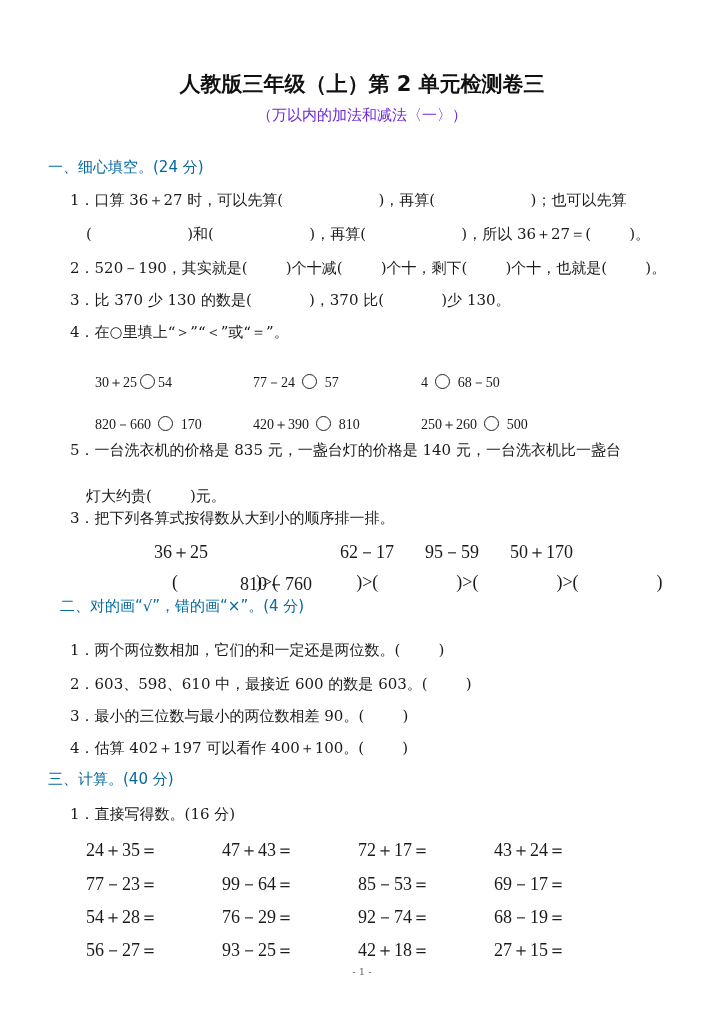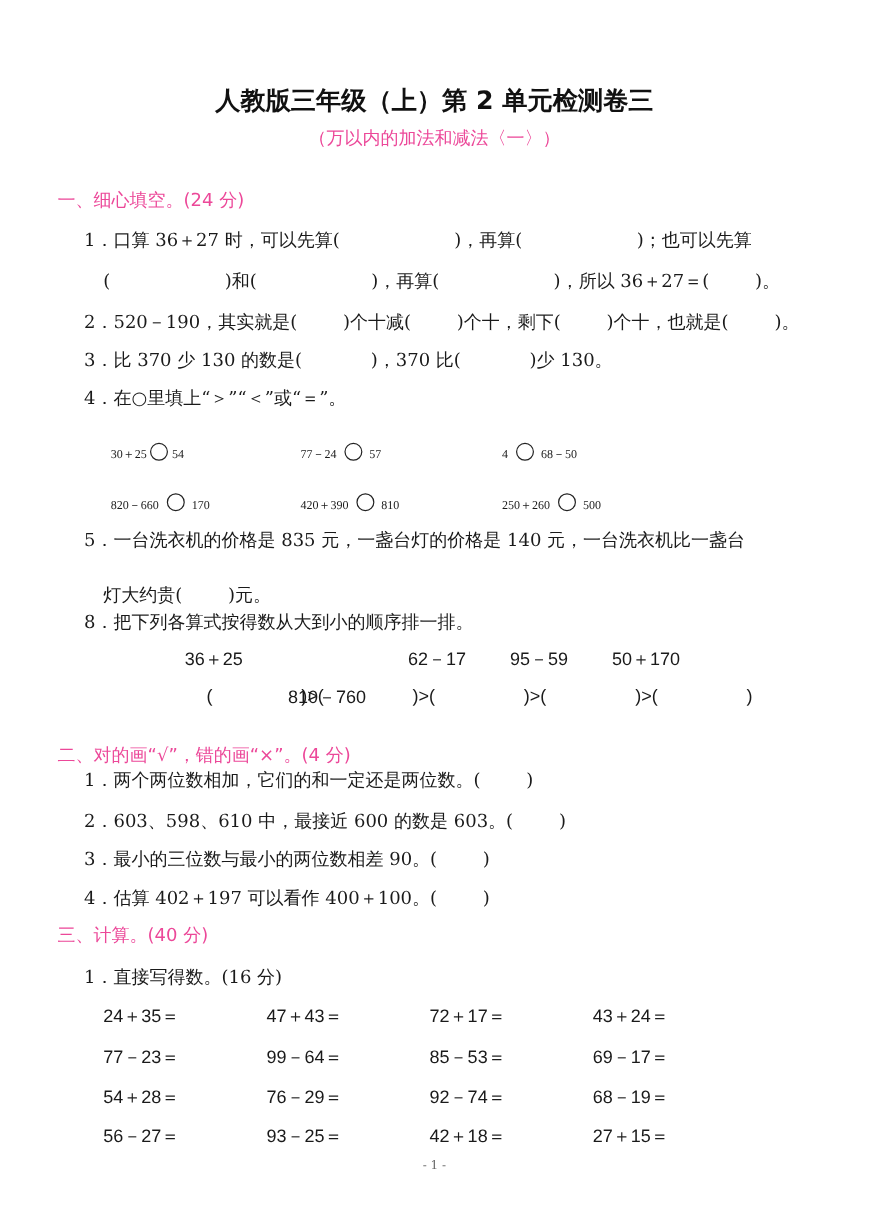--- a/index.html
+++ b/index.html
@@ -7,29 +7,29 @@
       width: 724px; height: 1024px; background: #ffffff; position: relative; overflow: hidden;
       font-family: "DejaVu Serif", "Liberation Serif", serif; color: #1a1a1a;
     }
     .abs { position: absolute; white-space: pre; }
     .title {
       left: 0; width: 724px; top: 70px; text-align: center;
       font-family: "DejaVu Sans", "Liberation Sans", sans-serif; font-weight: bold; font-size: 21px; color: #111;
     }
     .subtitle {
       left: 0; width: 724px; top: 106px; text-align: center;
-      font-family: "DejaVu Sans", "Liberation Sans", sans-serif; font-size: 15px; color: #ec4899;
+      font-family: "DejaVu Sans", "Liberation Sans", sans-serif; font-size: 15px; color: #6d28d9;
     }
     .sec {
-      font-family: "DejaVu Sans", "Liberation Sans", sans-serif; font-size: 15px; color: #ec4899; left: 48px;
+      font-family: "DejaVu Sans", "Liberation Sans", sans-serif; font-size: 15px; color: #0369a1; left: 48px;
     }
     .line { font-size: 15px; line-height: 20px; }
     .num { font-family: "Liberation Serif", "DejaVu Serif", serif; }
-    .cmp { font-size: 10px; }
-    .calc { font-size: 15px; font-family: Liberation Sans, sans-serif; }
+    .cmp { font-size: 14px; }
+    .calc { font-size: 18px; font-family: Liberation Serif, serif; }
     .pageno { left: 0; width: 724px; top: 966px; text-align: center; font-size: 10px; color: #666; }
     .circle {
       display: inline-block; width: 13px; height: 13px; border: 1.3px solid #222; border-radius: 50%;
       vertical-align: -2px; margin: 0 3px;
     }
   </style>
 </head>
 <body>
 
 <div class="abs title">人教版三年级（上）第 2 单元检测卷三</div>
@@ -56,30 +56,30 @@
 </div>
 <div class="abs cmp" style="left:244px; top:400px;">
   <span class="num">420＋390</span> <span class="circle"></span> <span class="num">810</span>
 </div>
 <div class="abs cmp" style="left:412px; top:400px;">
   <span class="num">250＋260</span> <span class="circle"></span> <span class="num">500</span>
 </div>
 
 <div class="abs line" style="left:70px; top:440px;">5．一台洗衣机的价格是 835 元，一盏台灯的价格是 140 元，一台洗衣机比一盏台</div>
 <div class="abs line" style="left:86px; top:474px;margin-top:12px;">灯大约贵(        )元。</div>
-<div class="abs line" style="left:70px; top:508px;">8．把下列各算式按得数从大到小的顺序排一排。</div>
+<div class="abs line" style="left:70px; top:508px;">3．把下列各算式按得数从大到小的顺序排一排。</div>
 
 <div class="abs calc" style="left:154px; top:540px;">36＋25</div>
 <div class="abs calc" style="left:240px; top:572px;">810－760</div>
 <div class="abs calc" style="left:340px; top:540px;text-align:right;">62－17</div>
 <div class="abs calc" style="left:425px; top:540px;">95－59</div>
 <div class="abs calc" style="left:510px; top:540px;">50＋170</div>
 <div class="abs calc" style="left:172px; top:572px; word-spacing:2px;">(            )&gt;(            )&gt;(            )&gt;(            )&gt;(            )</div>
 
-<div class="abs sec" style="top:620px;">二、对的画“√”，错的画“×”。(4 分)</div>
+<div class="abs sec" style="top:597px;margin-left:12px;">二、对的画“√”，错的画“×”。(4 分)</div>
 <div class="abs line" style="left:70px; top:640px;">1．两个两位数相加，它们的和一定还是两位数。(        )</div>
 <div class="abs line" style="left:70px; top:674px;">2．603、598、610 中，最接近 600 的数是 603。(        )</div>
 <div class="abs line" style="left:70px; top:706px;">3．最小的三位数与最小的两位数相差 90。(        )</div>
 <div class="abs line" style="left:70px; top:738px;">4．估算 402＋197 可以看作 400＋100。(        )</div>
 
 <div class="abs sec" style="top:770px;">三、计算。(40 分)</div>
 <div class="abs line" style="left:70px; top:804px;">1．直接写得数。(16 分)</div>
 
 <div class="abs calc" style="left:86px; top:838px;">24＋35＝</div>
 <div class="abs calc" style="left:222px; top:838px;">47＋43＝</div>

